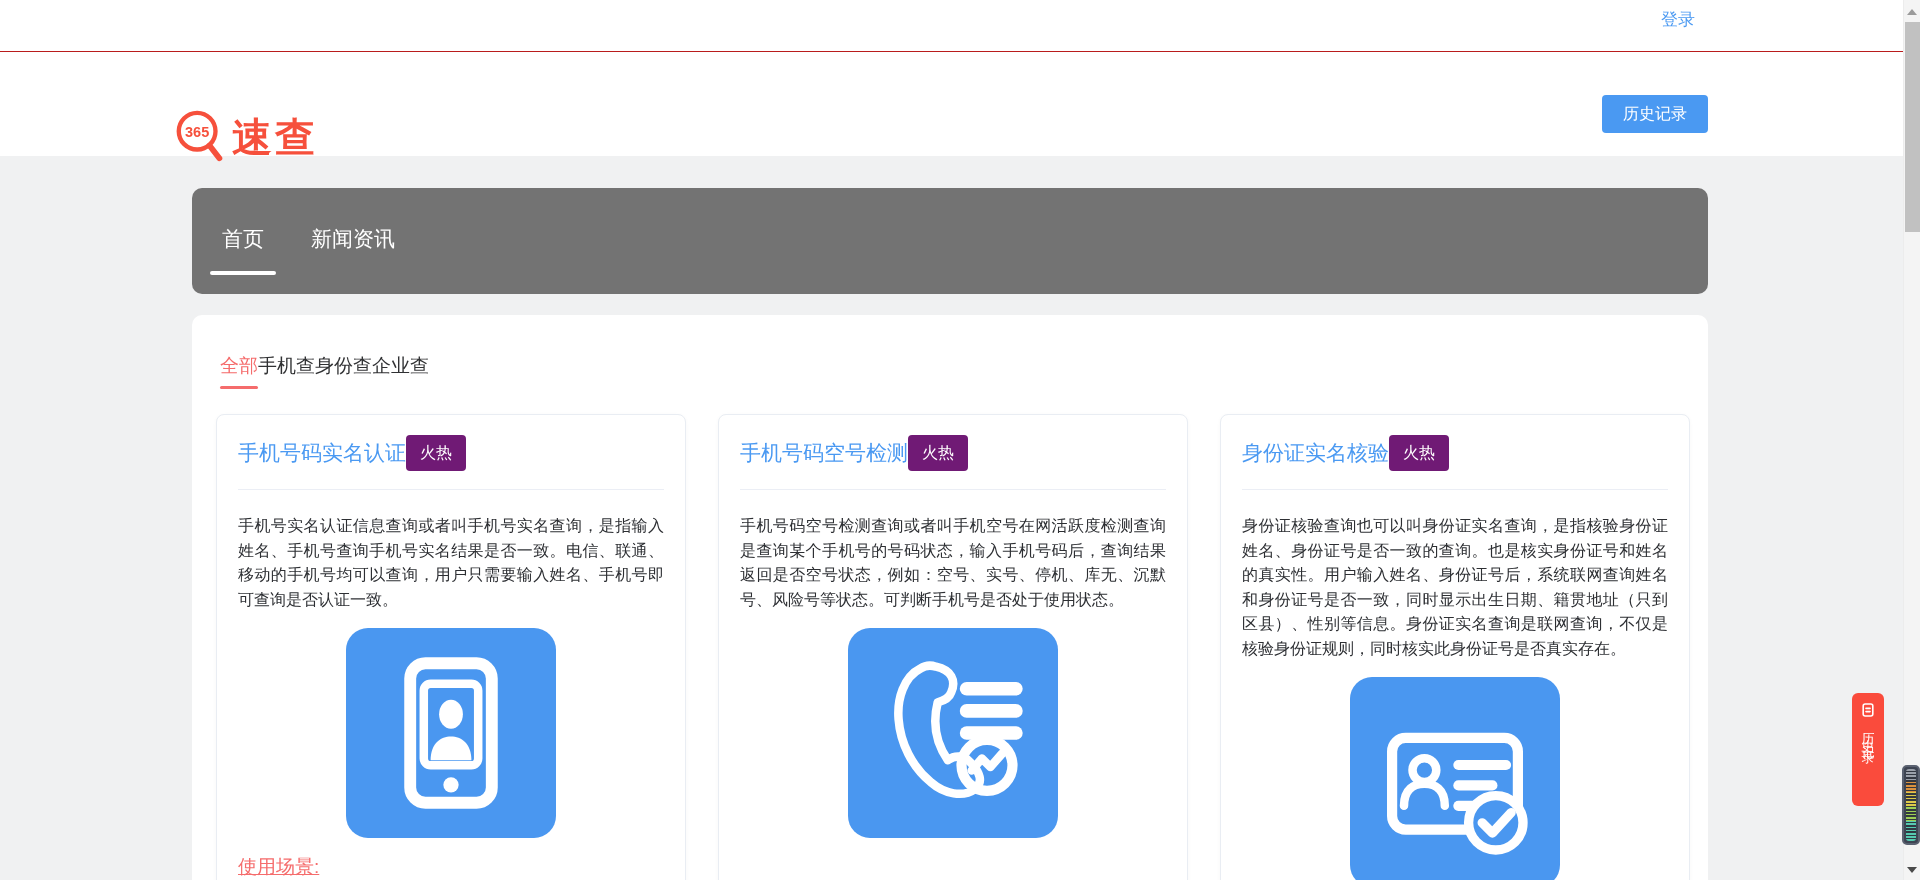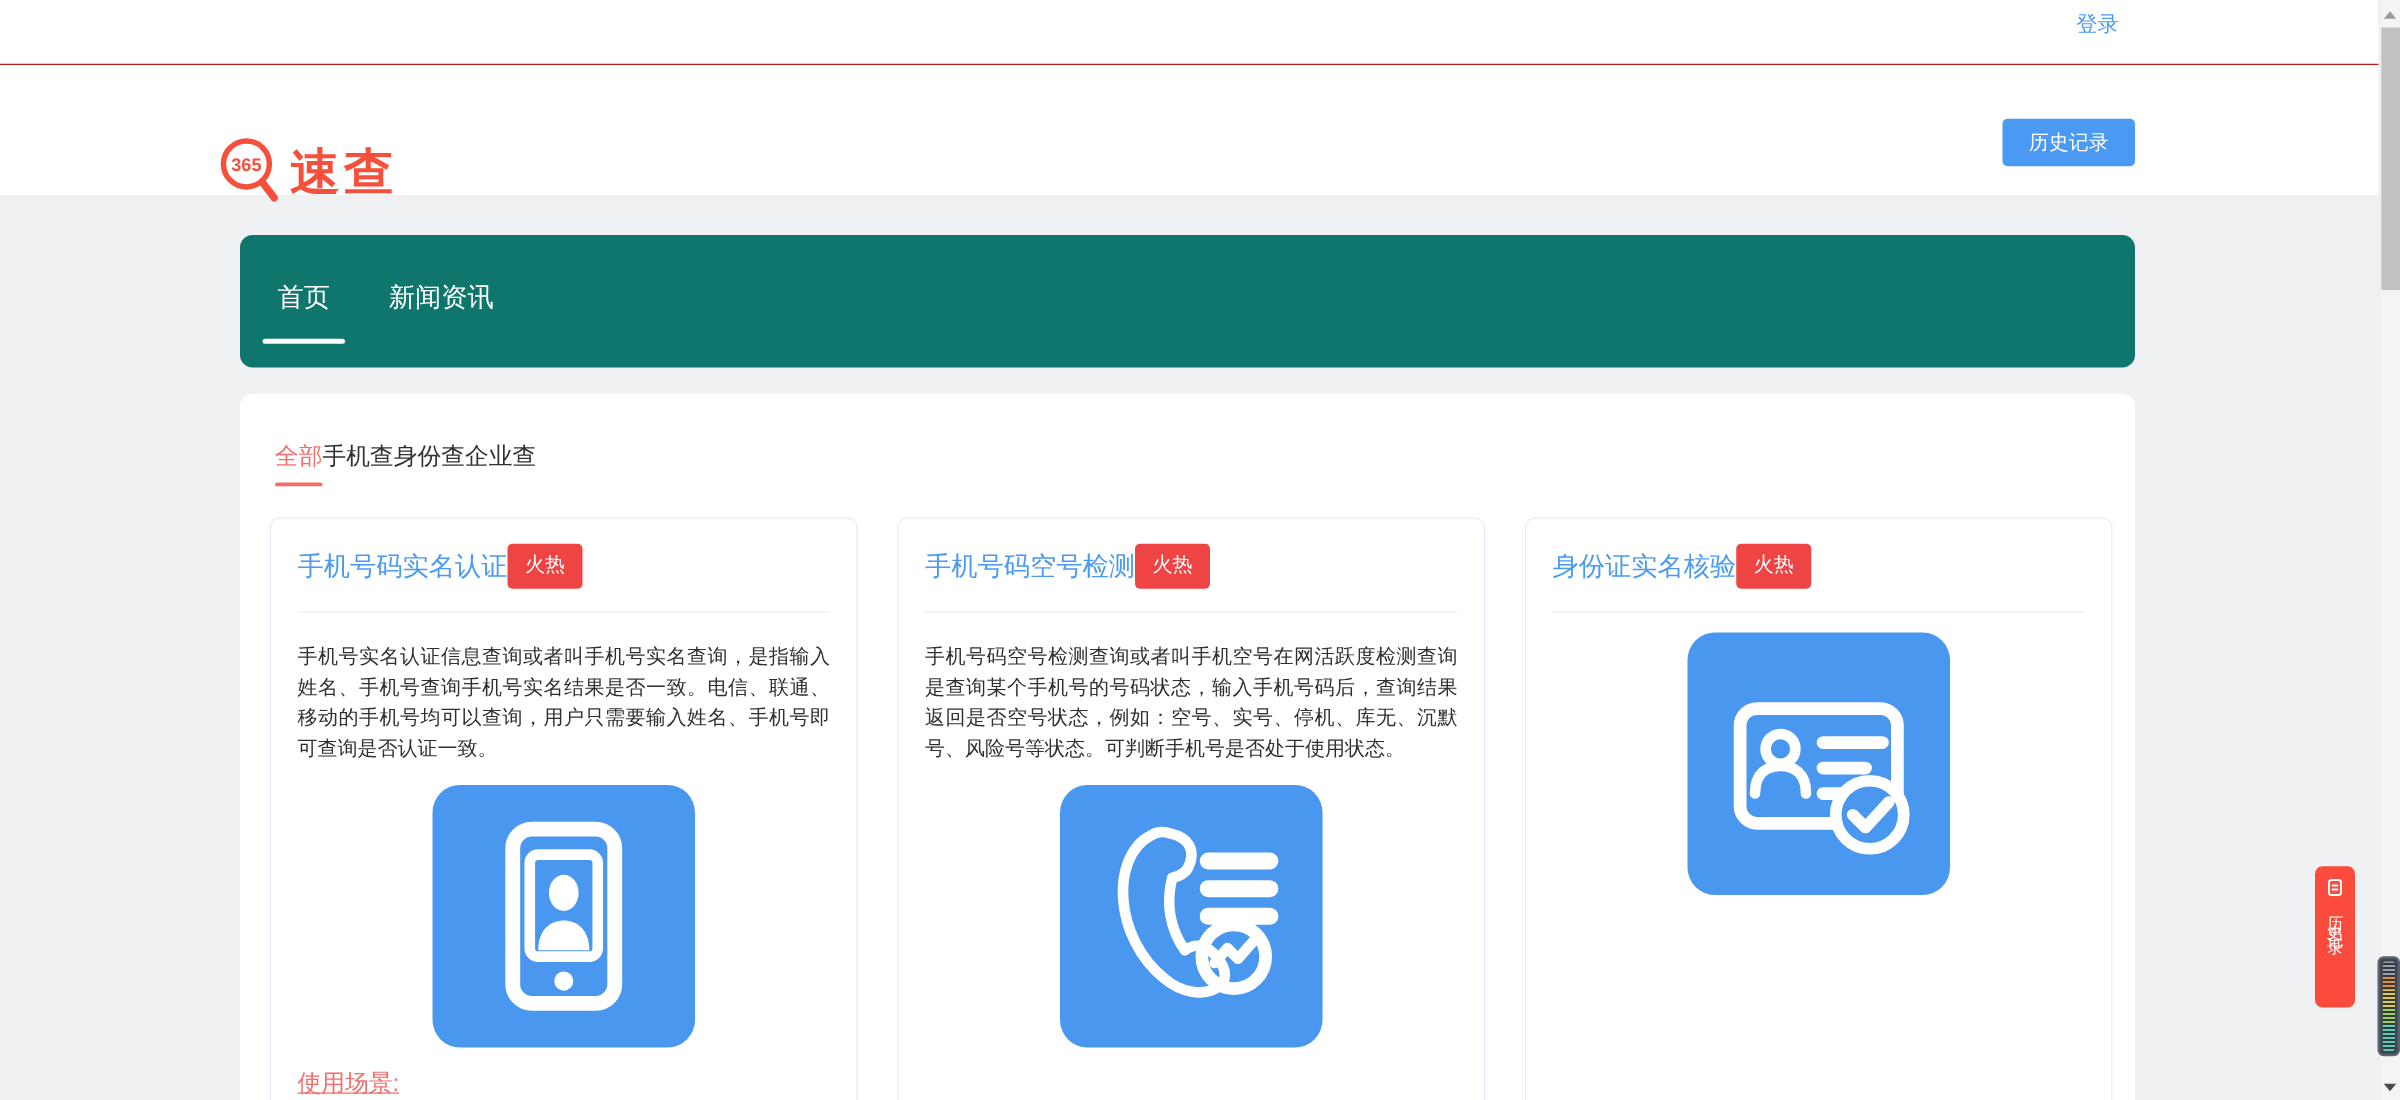--- a/index.html
+++ b/index.html
@@ -26,21 +26,21 @@
   }
   .history-btn {
     position:absolute; left:1602px; top:43px; width:106px; height:38px;
     background:#4a99f2; color:#fff; font-size:16px; border:none; border-radius:4px;
     font-family:inherit; cursor:pointer;
   }
 
   
   .banner {
     position:absolute; left:192px; top:188px; width:1516px; height:106px;
-    background:#0f766e; border-radius:10px;
+    background:#737373; border-radius:10px;
   }
   .banner-tabs { display:flex; gap:47px; padding:37px 0 0 30px; }
   .btab {
     position:relative; color:#fff; font-size:21px; cursor:pointer; line-height:28px;
   }
   .btab.active::after {
     content:""; position:absolute; left:-12px; right:-12px; bottom:-22px; height:4px;
     background:#fff; border-radius:2px;
   }
 
@@ -59,21 +59,21 @@
 
   .cards { display:flex; gap:32px; margin:36px 0 0 24px; }
   .card {
     width:470px; height:540px; background:#fff;
     border:1px solid #e9edf3; border-radius:8px; padding:20px 21px;
     box-shadow:0 1px 4px rgba(0,0,0,0.03); cursor:pointer;
   }
   .card-head { display:flex; align-items:center; }
   .card-title { color:#4a99f2; font-size:21px; }
   .badge {
-    background:#ef4444; color:#fff; font-size:16px; line-height:1;
+    background:#701a75; color:#fff; font-size:16px; line-height:1;
     padding:10px 14px; border-radius:4px;
   }
   .divider { border-top:1px solid #ebeef5; margin-top:18px; }
   .desc {
     margin-top:24px; font-size:16px; line-height:24.5px; color:#2d2f33;
     text-align:justify;
   }
   .icon-wrap { display:flex; justify-content:center; margin-top:16px; }
   .icon-sq {
     width:210px; height:210px; background:#4a97f0; border-radius:22px;
@@ -203,20 +203,21 @@
         </div>
       </div>
     </div>
 
     <div class="card">
       <div class="card-head">
         <div class="card-title">身份证实名核验</div>
         <div class="badge">火热</div>
       </div>
       <div class="divider"></div>
+      <p class="desc">身份证核验查询也可以叫身份证实名查询，是指核验身份证姓名、身份证号是否一致的查询。也是核实身份证号和姓名的真实性。用户输入姓名、身份证号后，系统联网查询姓名和身份证号是否一致，同时显示出生日期、籍贯地址（只到区县）、性别等信息。身份证实名查询是联网查询，不仅是核验身份证规则，同时核实此身份证号是否真实存在。</p>
       <div class="icon-wrap">
         <div class="icon-sq">
           <svg viewBox="0 0 100 100">
             <rect x="13" y="24" width="74" height="54" rx="8" fill="none" stroke="#fff" stroke-width="6"></rect>
             <circle cx="32" cy="43" r="7" fill="none" stroke="#fff" stroke-width="5"></circle>
             <path d="M20 64 C20 54 26 51 32 51 C38 51 44 54 44 64" fill="none" stroke="#fff" stroke-width="5" stroke-linecap="round"></path>
             <line x1="52" y1="40" x2="80" y2="40" stroke="#fff" stroke-width="6" stroke-linecap="round"></line>
             <line x1="52" y1="52" x2="72" y2="52" stroke="#fff" stroke-width="6" stroke-linecap="round"></line>
             <line x1="52" y1="64" x2="62" y2="64" stroke="#fff" stroke-width="6" stroke-linecap="round"></line>
             <circle cx="74" cy="74" r="16" fill="#4a97f0" stroke="#fff" stroke-width="5.5"></circle>

